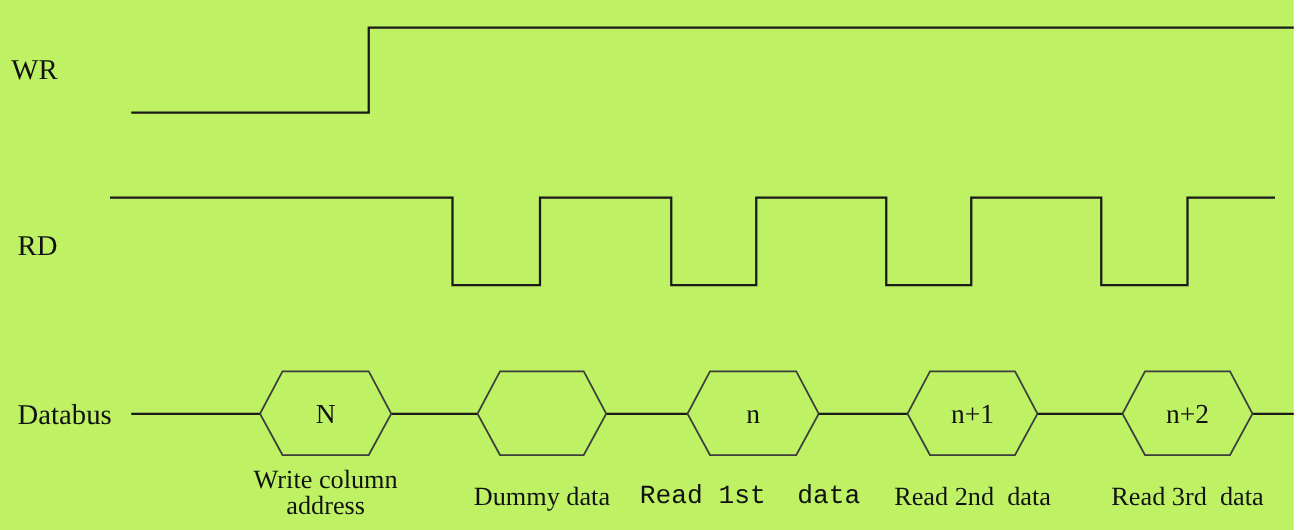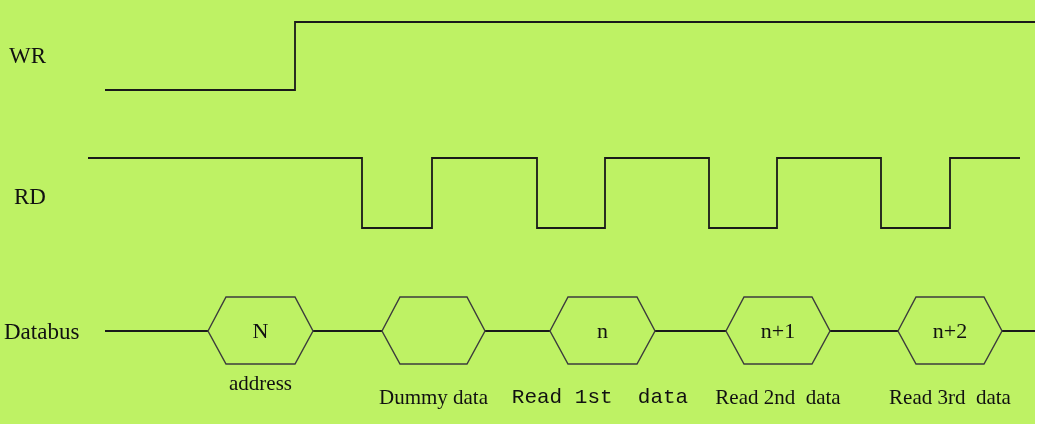--- a/index.html
+++ b/index.html
@@ -63,25 +63,25 @@
       <polygon points="382,331 400,297 467,297 485,331 467,364 400,364" fill="none" stroke="#3c3c3c" stroke-width="1.4"></polygon>
       <polygon points="550,331 568,297 637,297 655,331 637,364 568,364" fill="none" stroke="#3c3c3c" stroke-width="1.4"></polygon>
       <polygon points="726,331 744,297 812,297 830,331 812,364 744,364" fill="none" stroke="#3c3c3c" stroke-width="1.4"></polygon>
       <polygon points="898,331 916,297 984,297 1002,331 984,364 916,364" fill="none" stroke="#3c3c3c" stroke-width="1.4"></polygon>
     </svg>
 
   <div class="signal-label" style="left:9px; top:44px;">WR</div>
 
   <div class="signal-label" style="left:14px; top:185px;text-align:center;">RD</div>
 
-  <div class="signal-label" style="left:4px; top:320px;text-align:right;">Databus</div>
+  <div class="signal-label" style="left:14px; top:320px;text-align:right;">Databus</div>
 
   <div id="bus-overlay">
       <div class="bus-value" style="left: 260.5px; top: 331px;">N</div>
-      <div class="bus-annotation" style="left: 260.5px; top: 373px;"><div>address</div></div>
+      <div class="bus-annotation" style="left: 260.5px; top: 373px;"><div>Write column</div><div>address</div></div>
       <div class="bus-annotation" style="left: 433.5px; top: 387px;"><div>Dummy data</div></div>
       <div class="bus-value" style="left: 602.5px; top: 331px;">n</div>
       <div class="bus-annotation" style="left: 600px; top: 387px; font-family: Liberation Mono, monospace;"><div>Read 1st  data</div></div>
       <div class="bus-value" style="left: 778px; top: 331px;">n+1</div>
       <div class="bus-annotation" style="left: 778px; top: 387px; text-align: center;"><div>Read 2nd  data</div></div>
       <div class="bus-value" style="left: 950px; top: 331px;">n+2</div>
       <div class="bus-annotation" style="left: 950px; top: 387px;"><div>Read 3rd  data</div></div>
     </div>
 </div>
 

